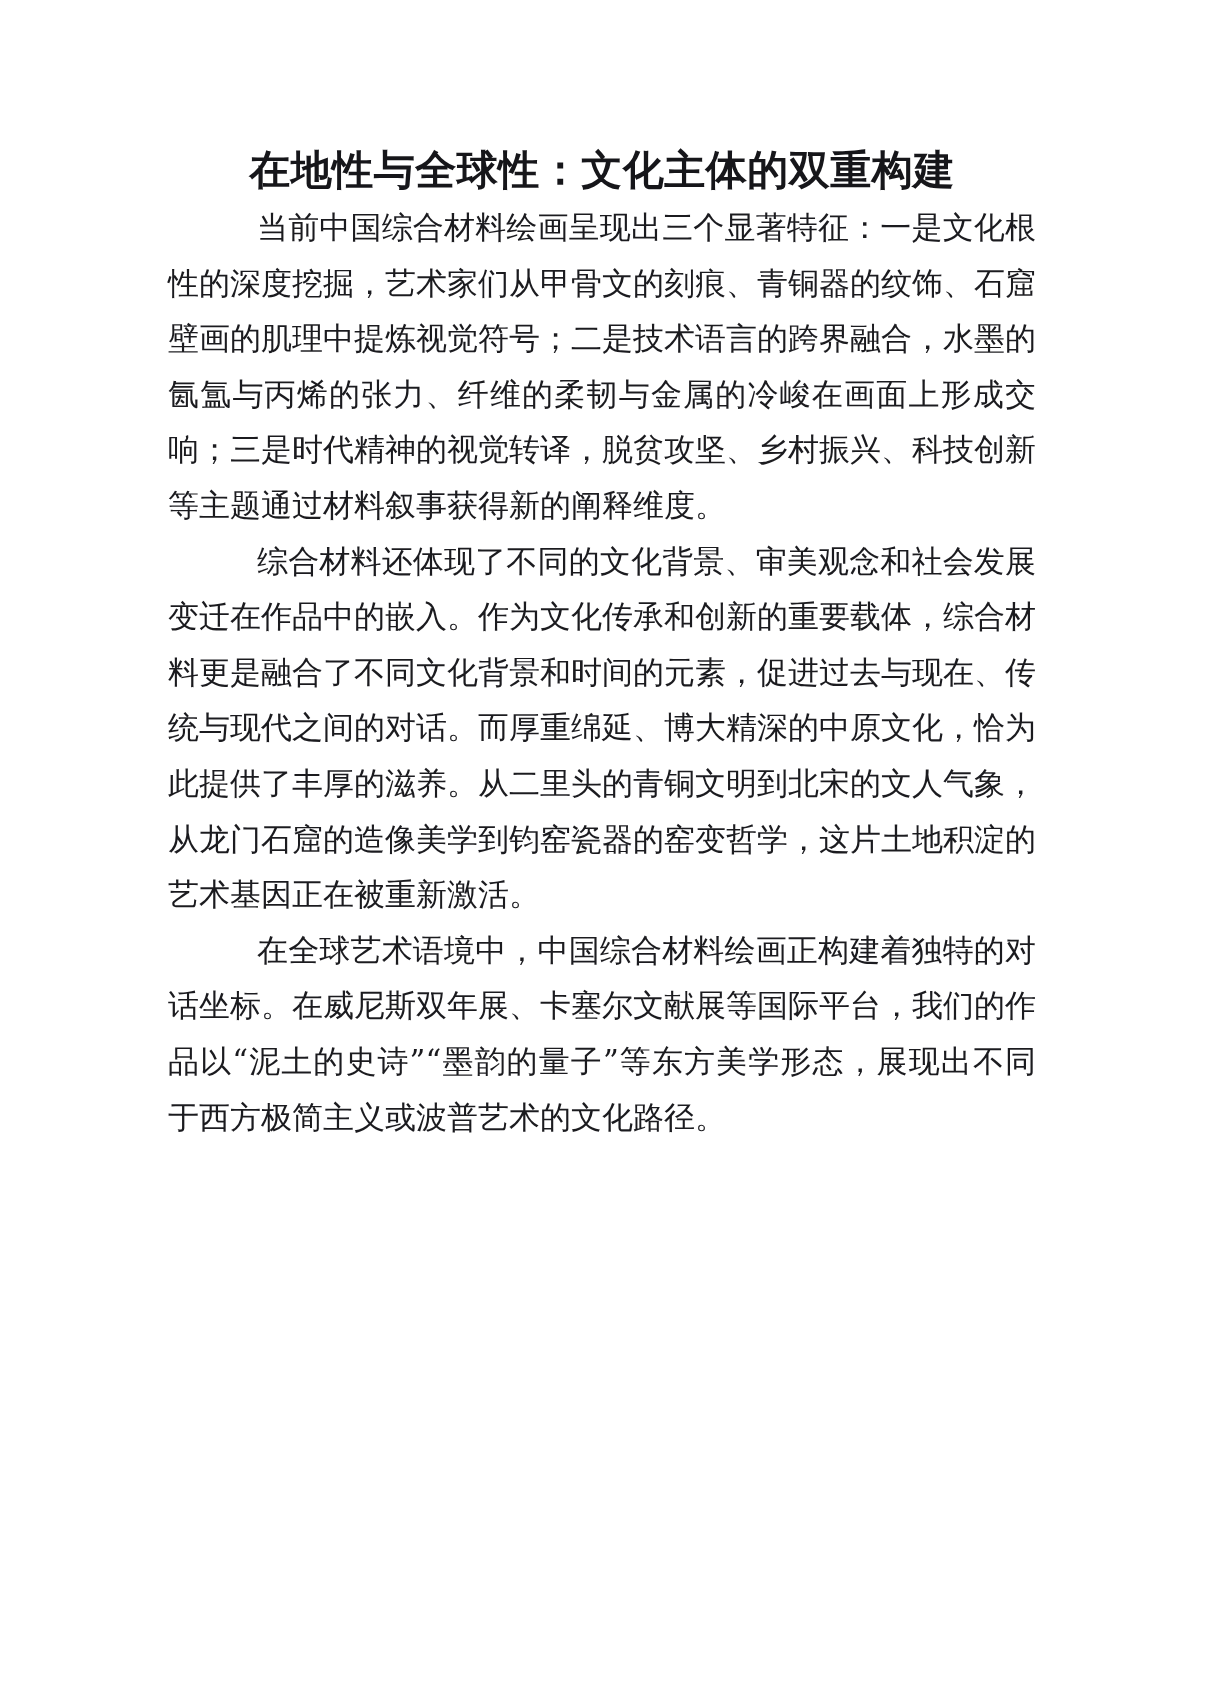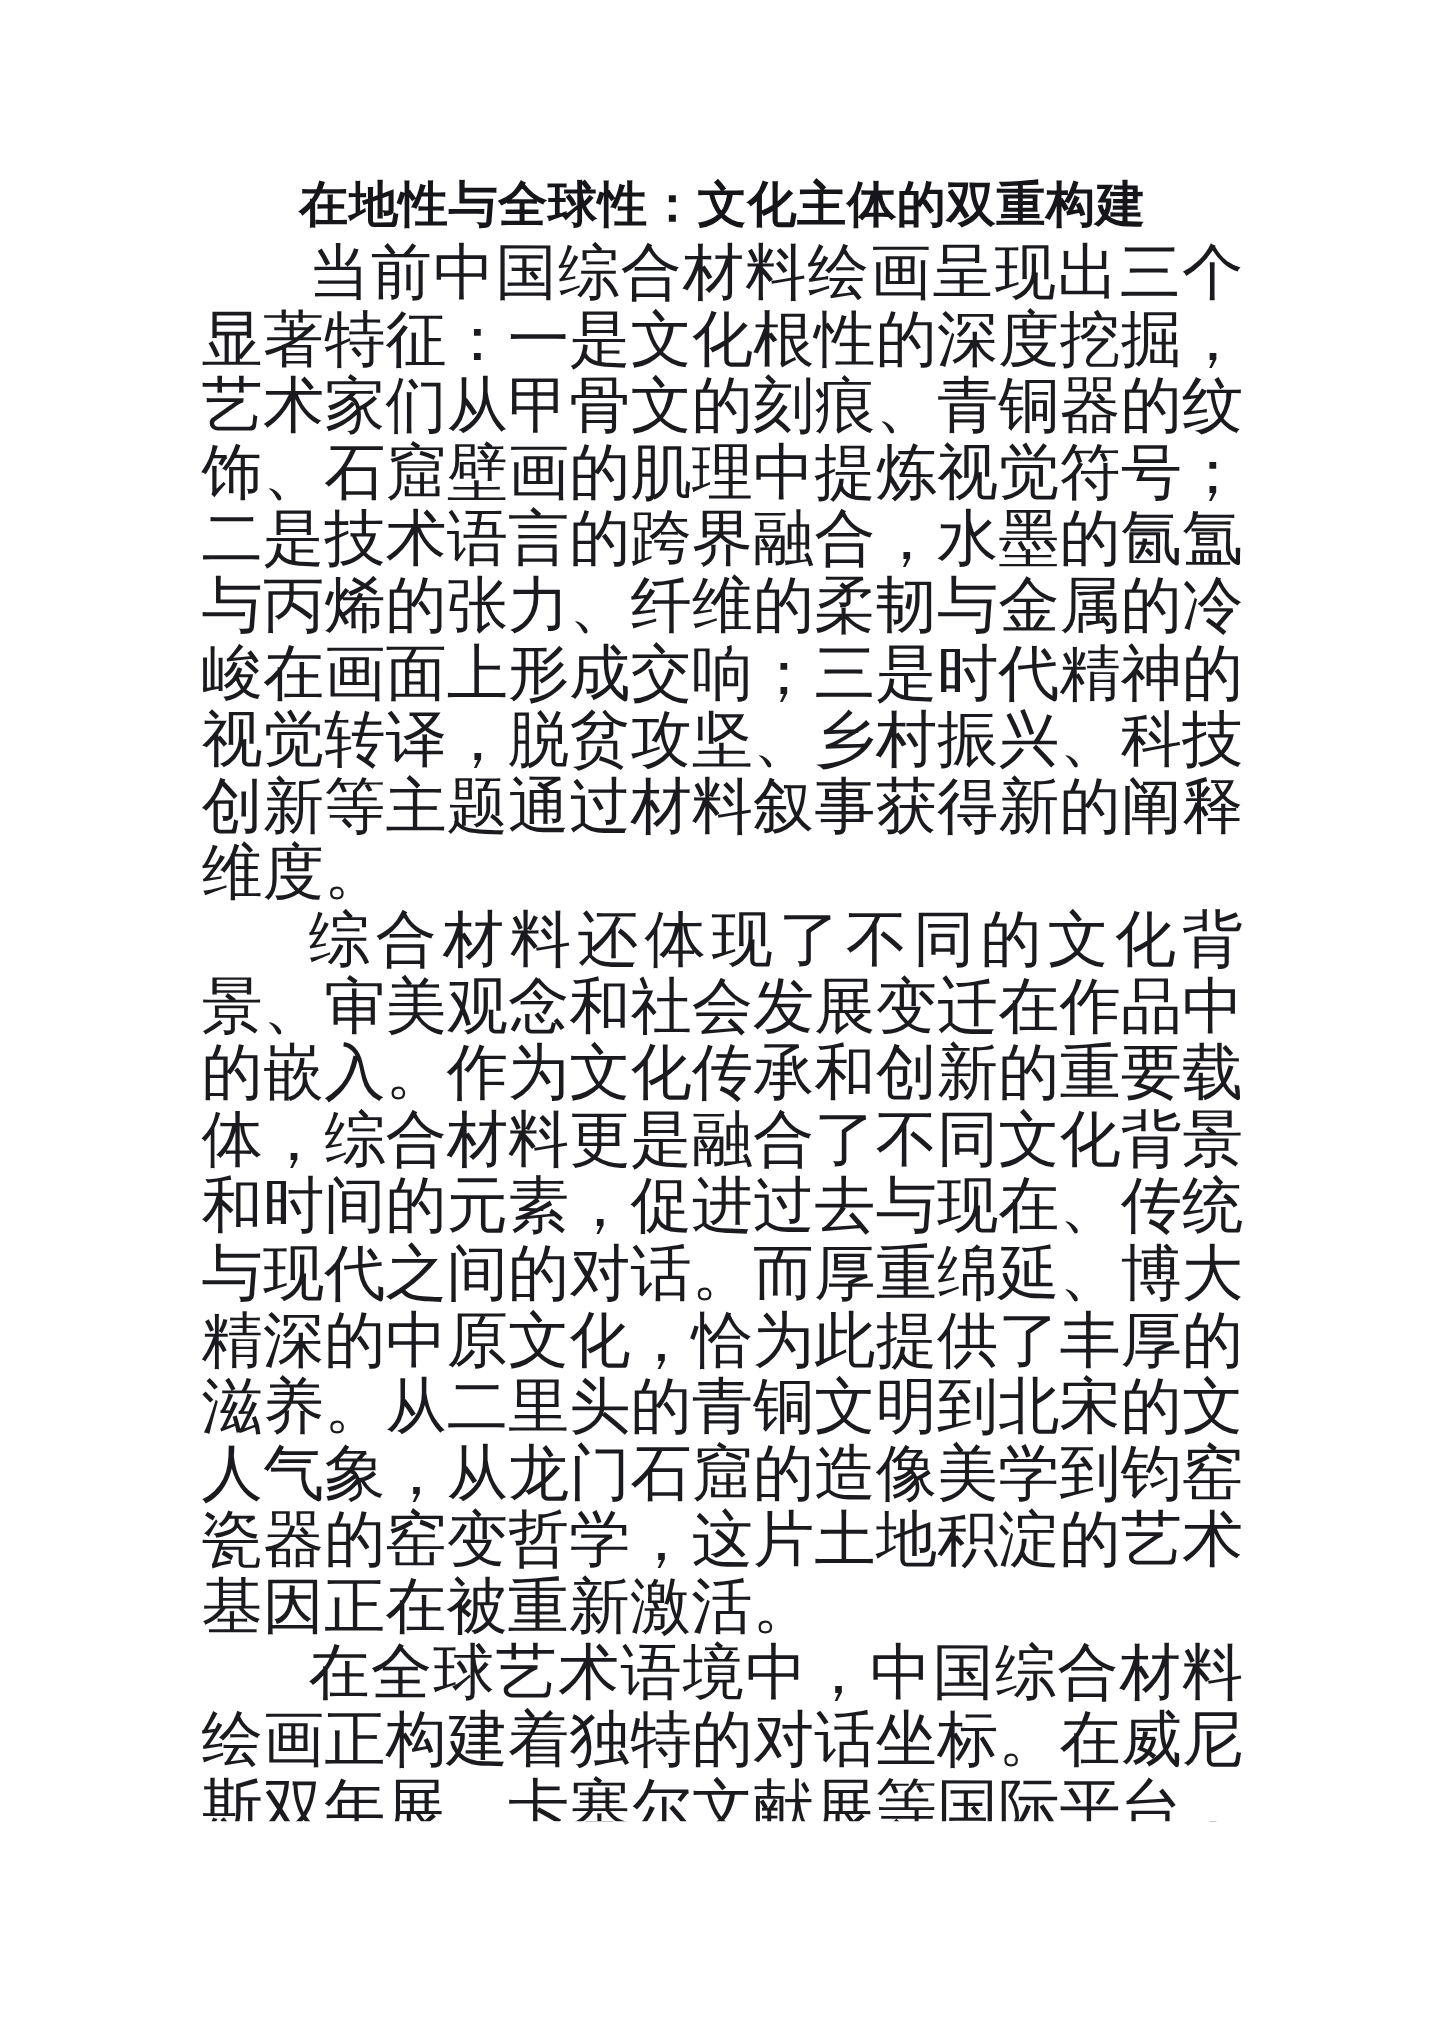--- a/index.html
+++ b/index.html
@@ -34,21 +34,21 @@
     color: #16161a;
     text-align: center;
     letter-spacing: 0.5px;
     margin: 0 0 2px 0;
     white-space: nowrap;
   }
 
   
   .body-para {
     font-family: "DejaVu Serif", "Liberation Serif", serif;
-    font-size: 51px;
+    font-size: 31px;
     line-height: 55.6px;
     color: #1b1b1f;
     margin: 0;
     text-align: justify;
     text-align-last: left;
     text-justify: inter-character;
     text-indent: 89px;
     letter-spacing: 0px;
     word-break: break-all;
     font-weight: 400;

